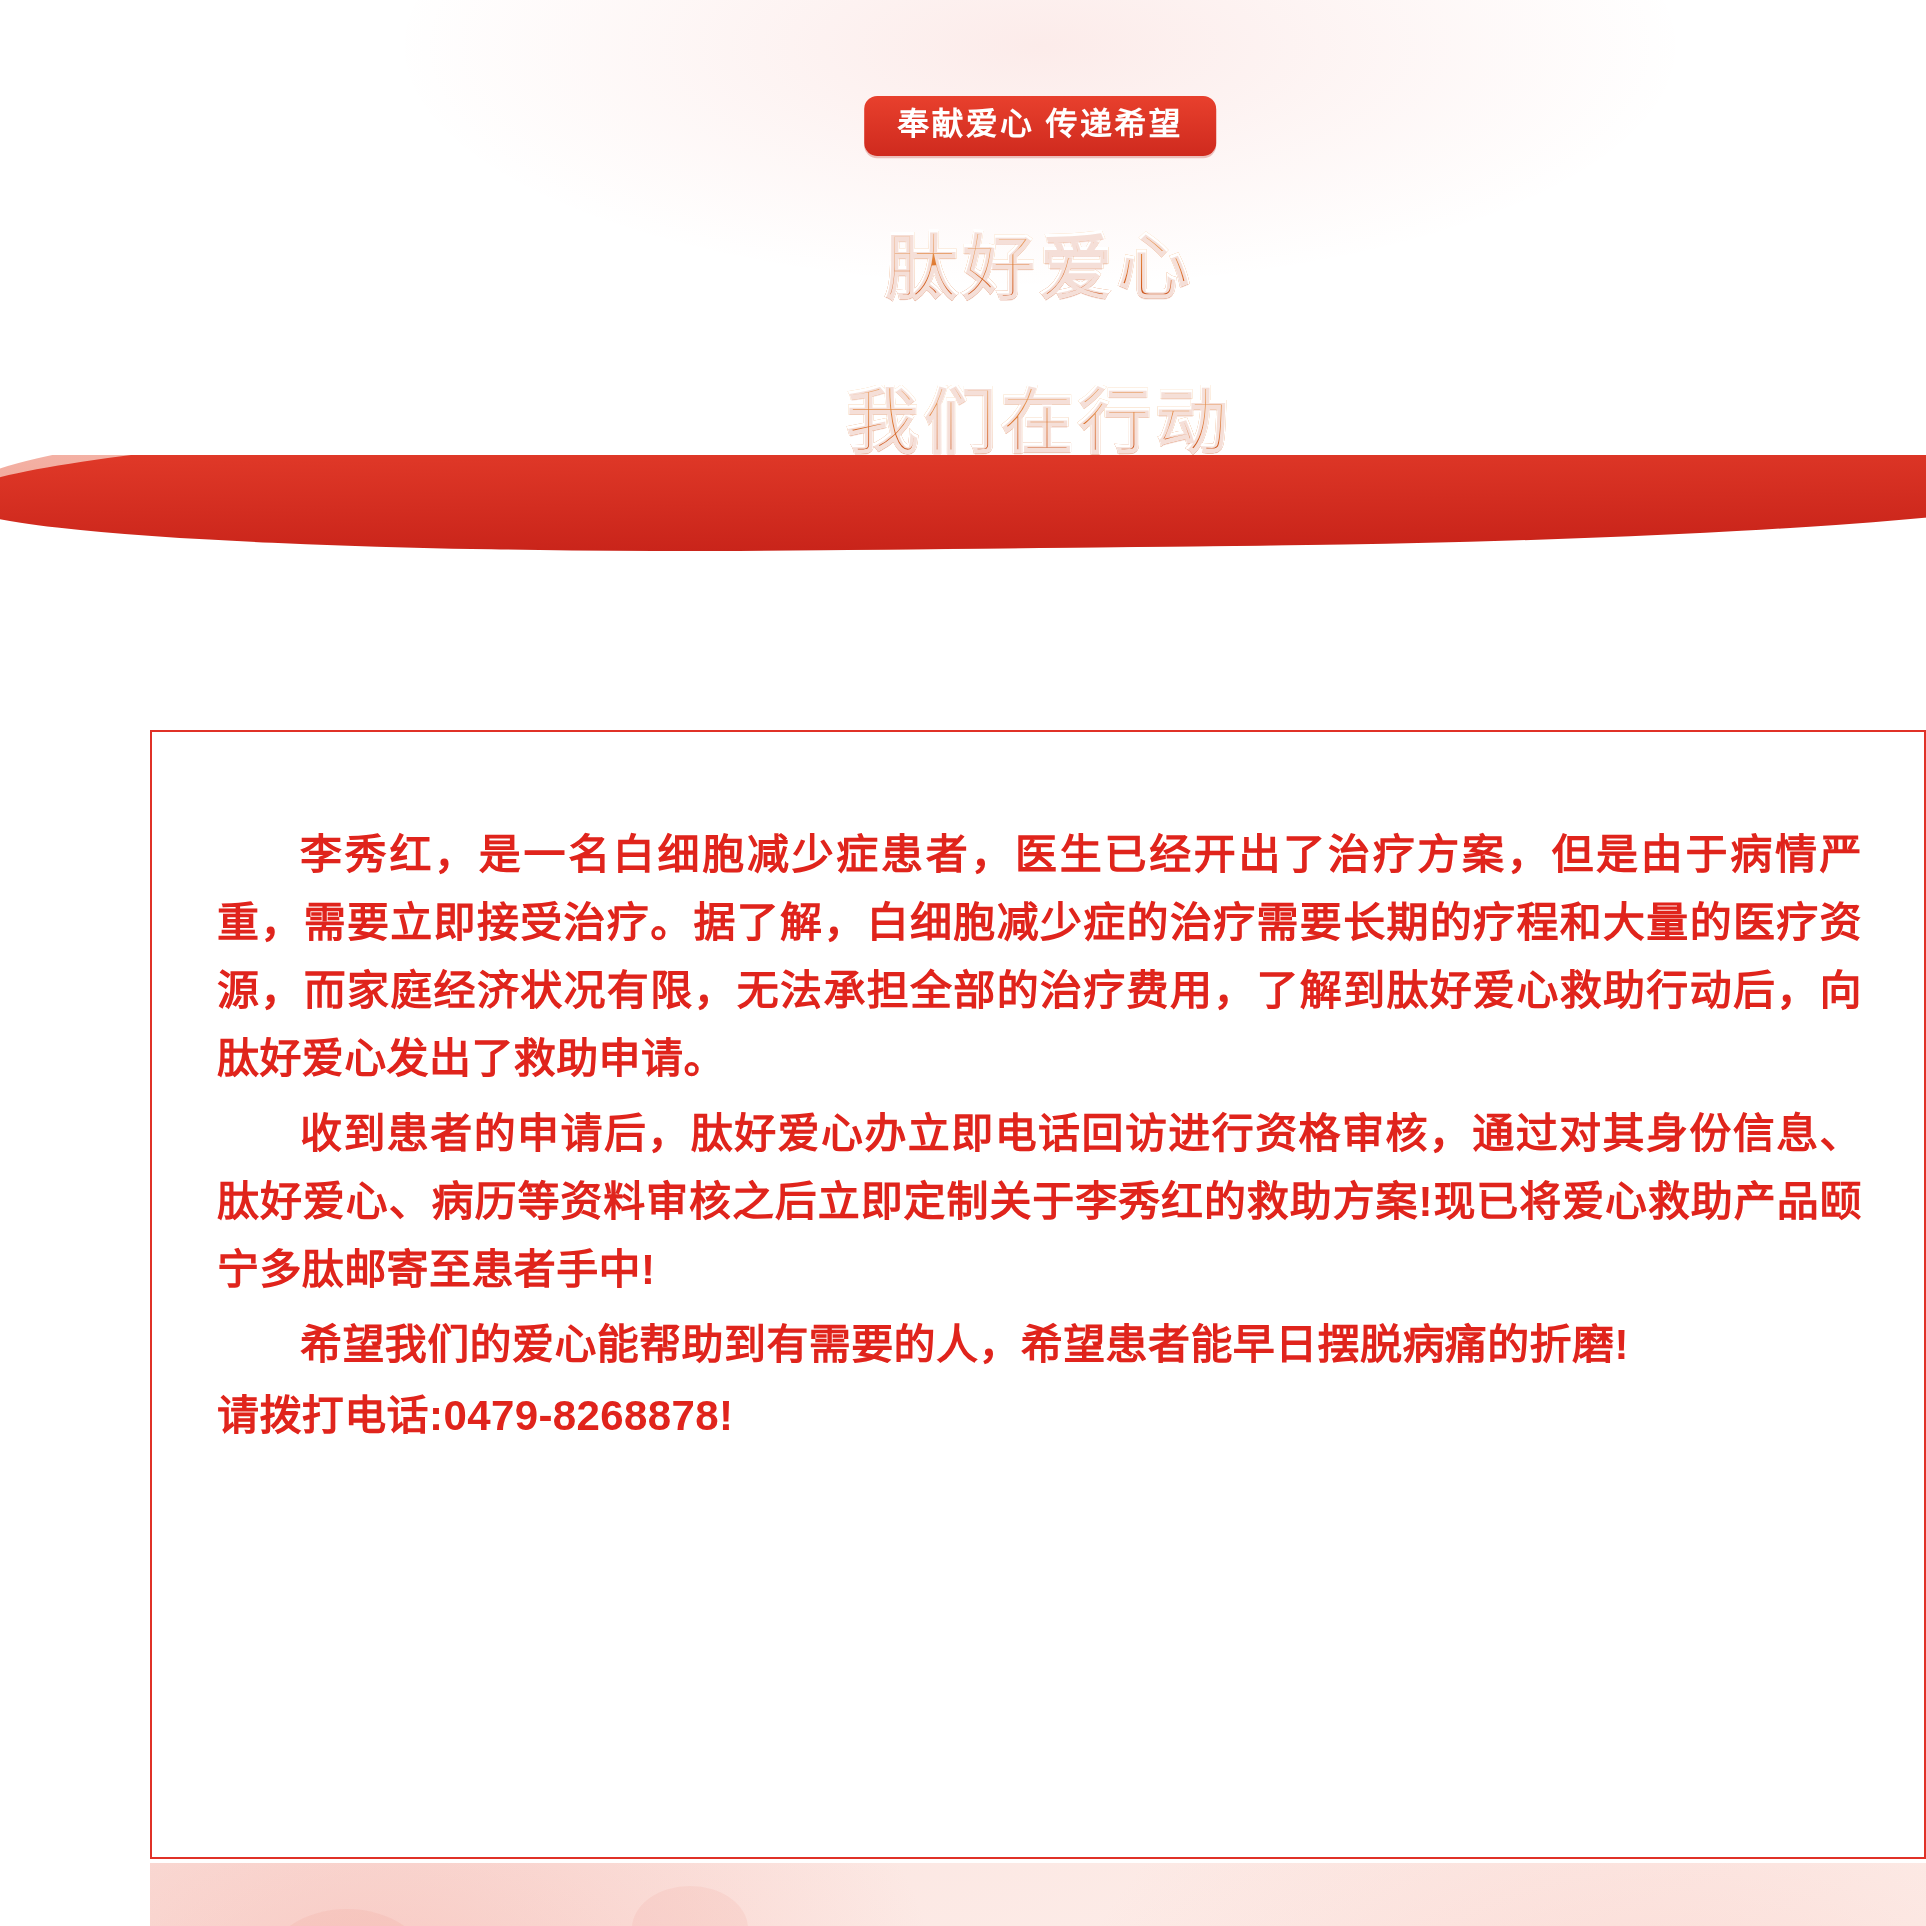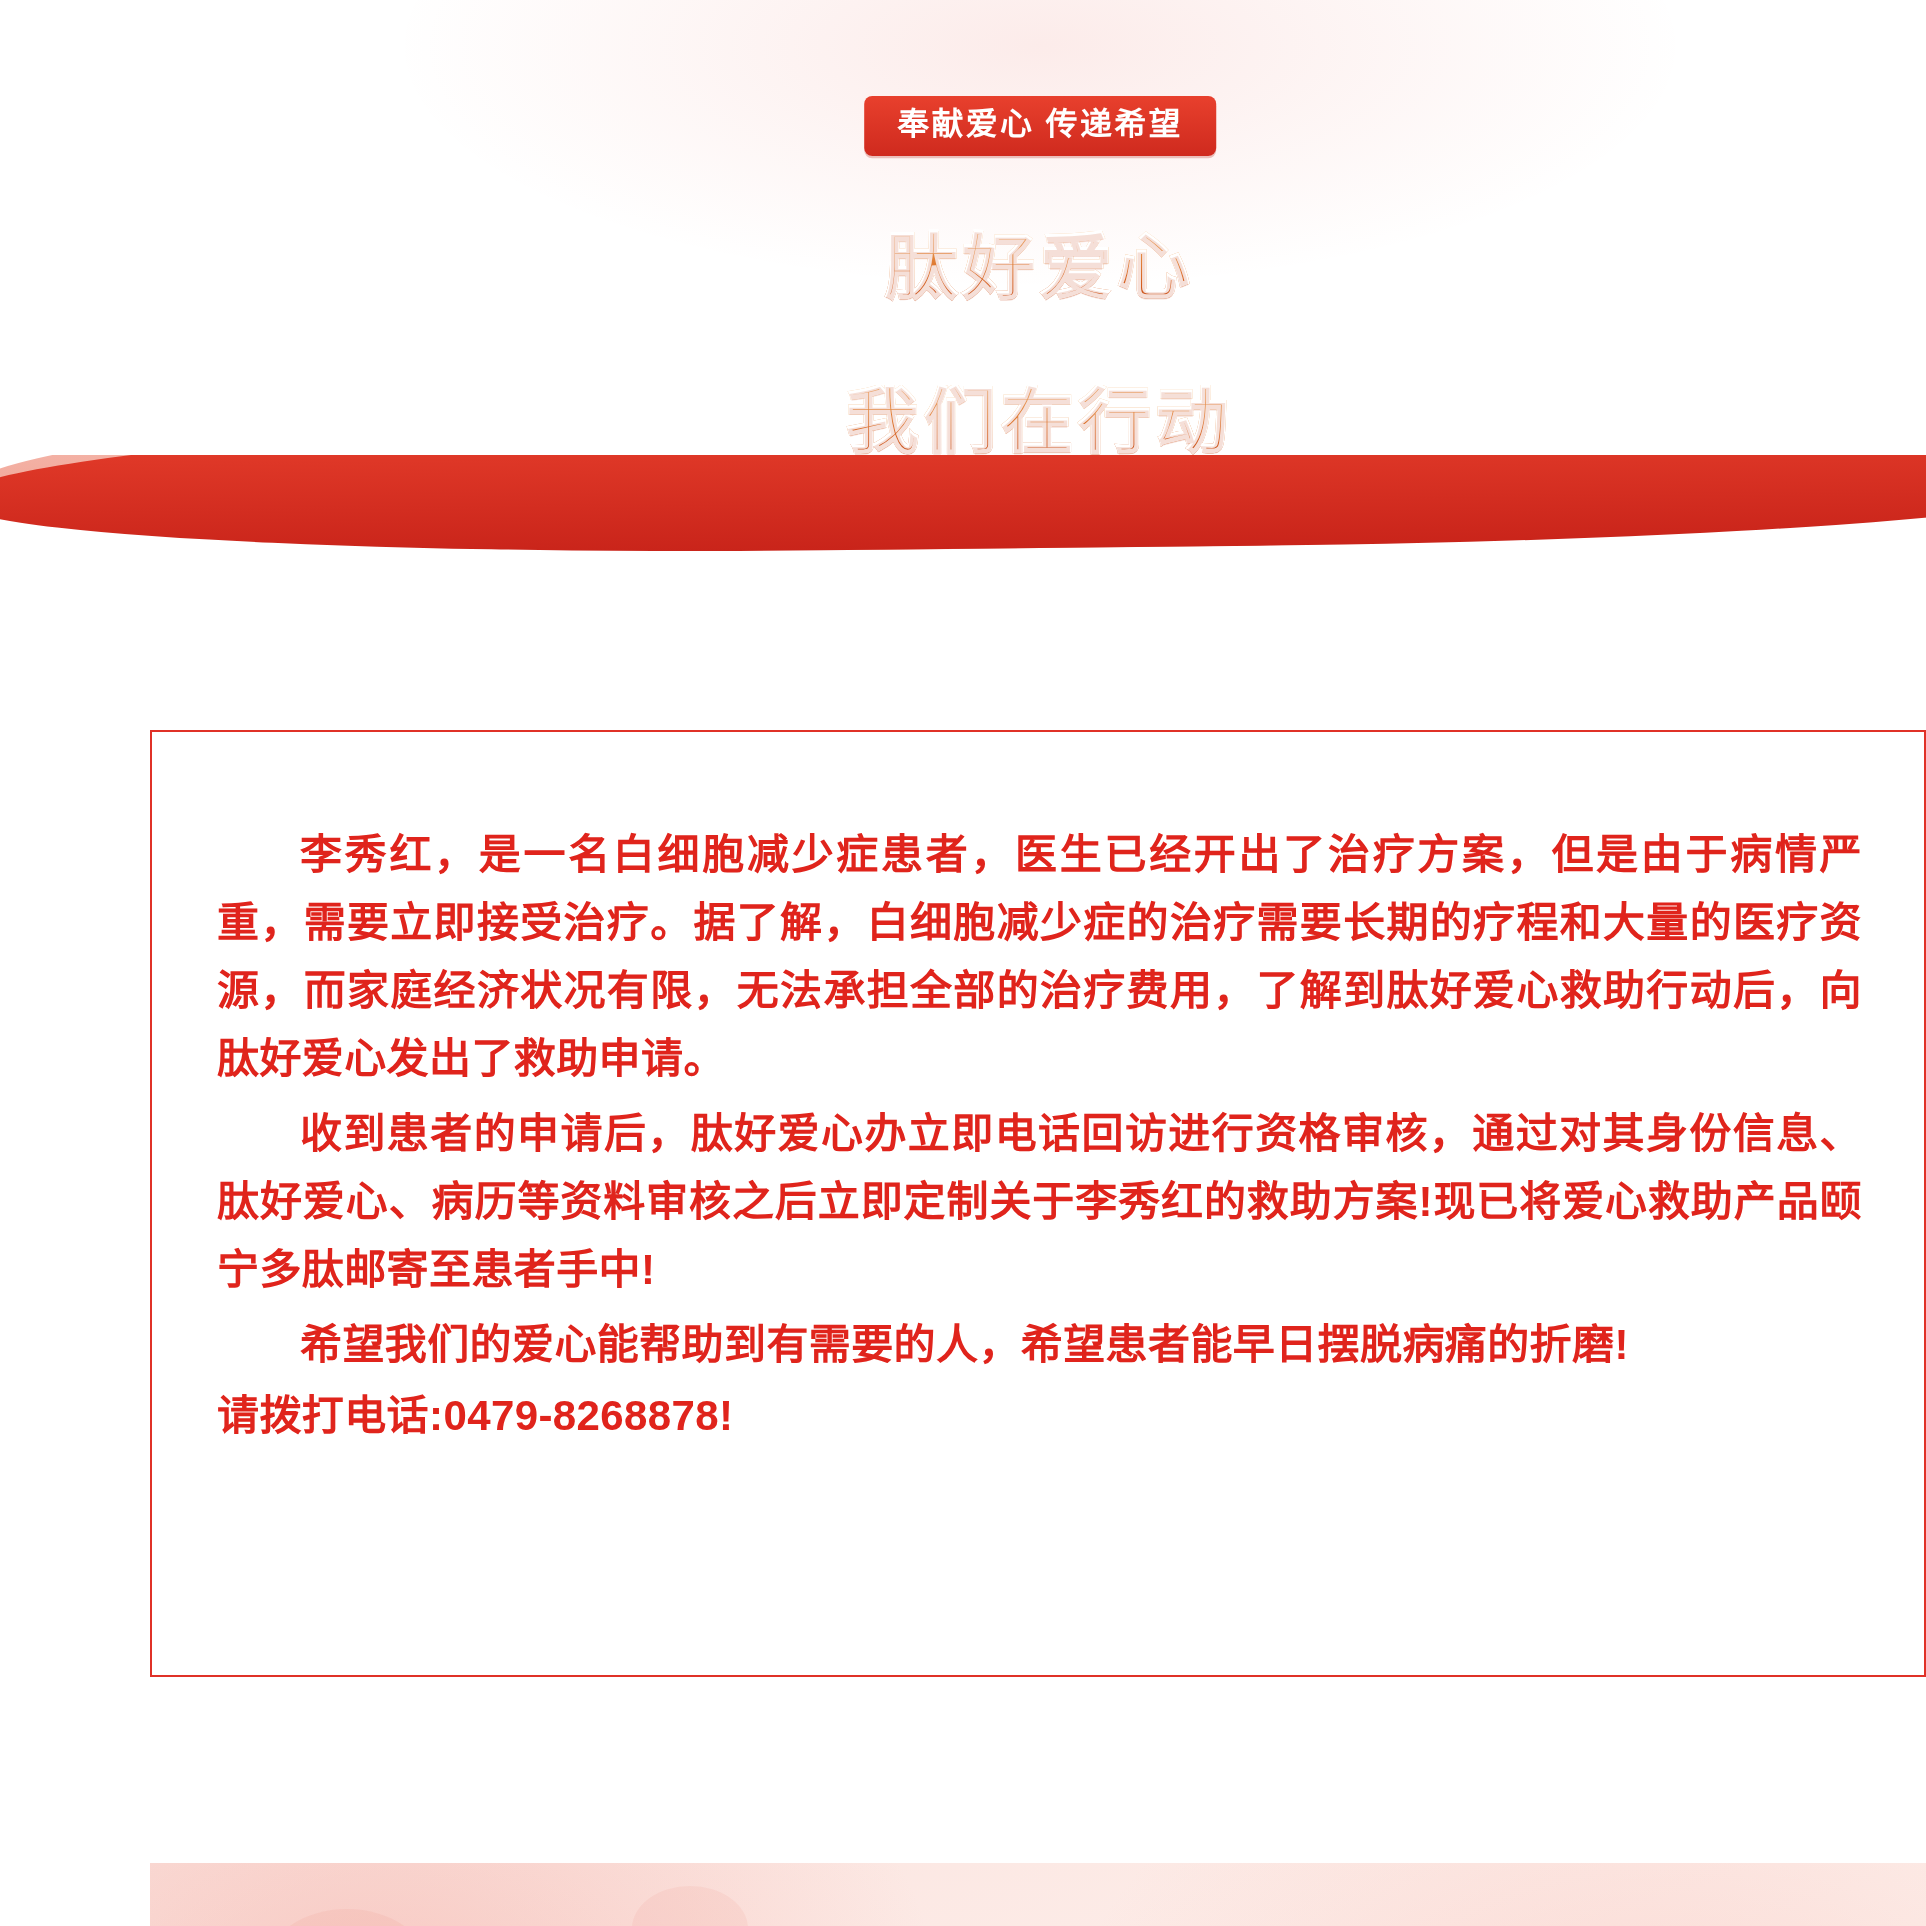--- a/index.html
+++ b/index.html
@@ -74,21 +74,21 @@
     position: absolute;
     left: 50%;
     transform: translateX(-50%);
     top: 96px;
     background: linear-gradient(180deg, #e8402d 0%, #cf2a1e 100%);
     color: #ffffff;
     font-size: 32px;
     font-weight: bold;
     letter-spacing: 2.3px;
     padding: 12.3px 33px 15.4px 33px;
-    border-radius: 8px;
+    border-radius: 13px;
     line-height: 1;
     white-space: nowrap;
     box-shadow: 0 2.3px 0 rgba(180,30,20,0.25);
   }
 
   .title-line {
     position: absolute;
     left: 50%;
     transform: translateX(-50%);
     width: 1926px;
@@ -108,21 +108,21 @@
   }
   .title-line.l1 { top: 231px; }
   .title-line.l2 { top: 385px; }
 
   
   .text-card {
     position: absolute;
     left: 150px;
     top: 730px;
     width: 1776px;
-    height: 947px;
+    height: 1129px;
     border: 2.7px solid #e03127;
     background: #ffffff;
     box-sizing: border-box;
   }
   .text-card .inner {
     padding: 89px 62px 0 65px;
   }
   .para {
     color: #e0241c;
     font-size: 42px;

